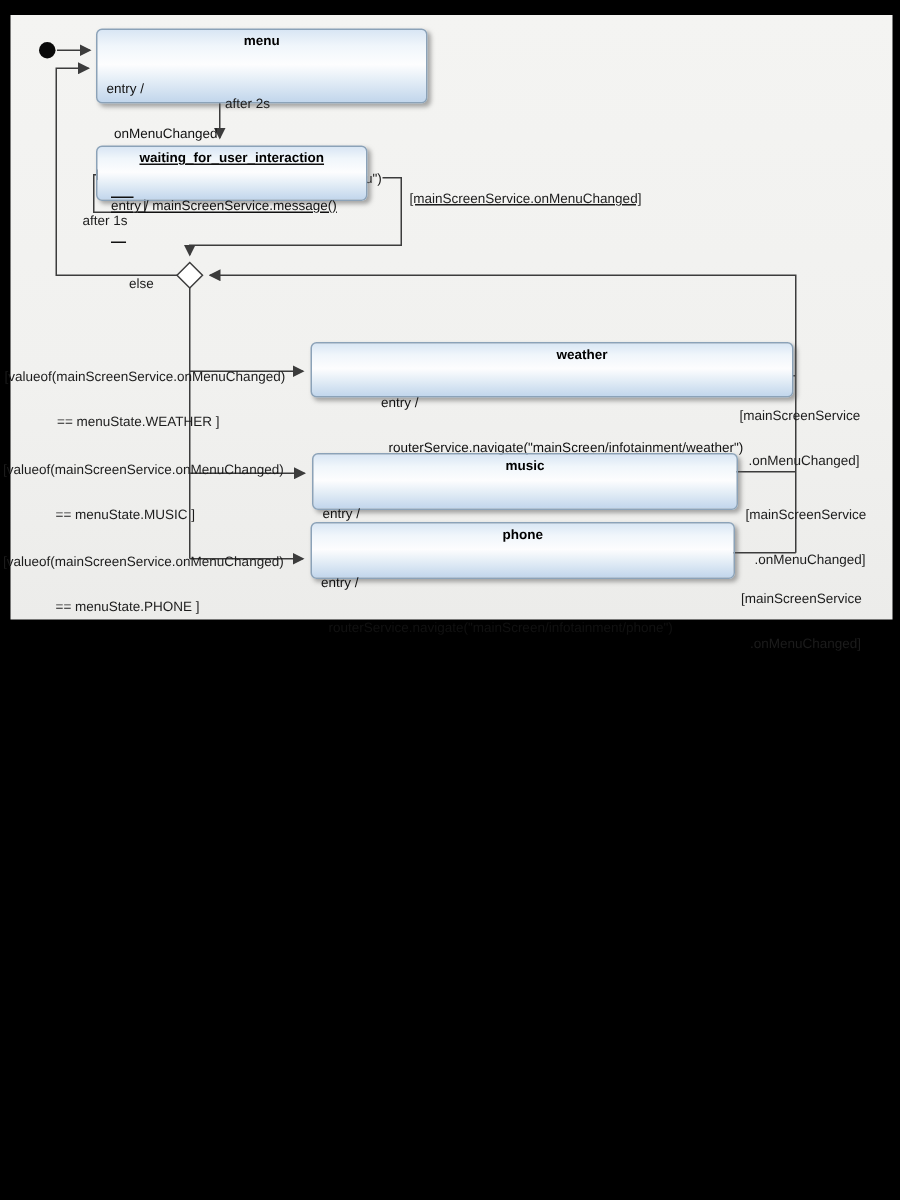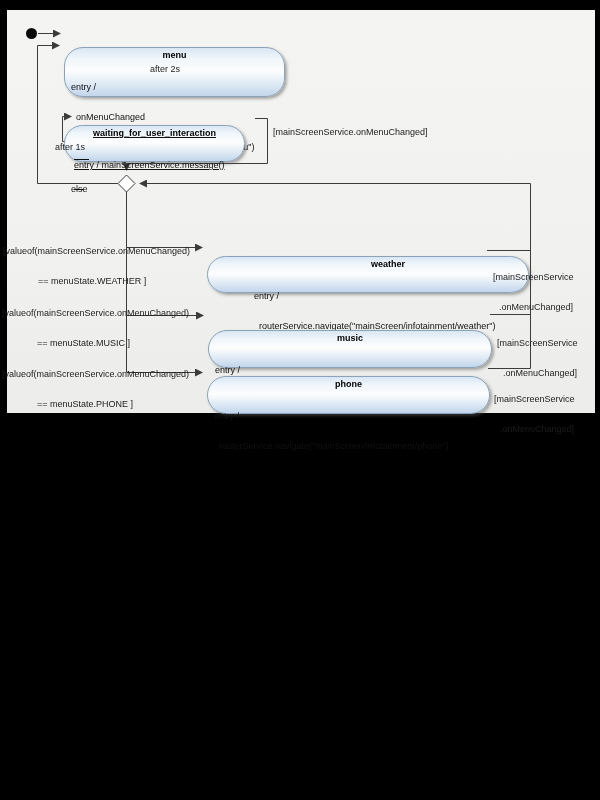--- a/index.html
+++ b/index.html
@@ -1,23 +1,23 @@
 <!DOCTYPE html>
 <html><head>
 <meta charset="utf-8">
 <style>
   html,body{margin:0;padding:0;background:#000;}
   #canvas{position:relative;width:600px;height:800px;background:#000;overflow:hidden;
           font-family:"Liberation Sans",sans-serif;}
   #panel{position:absolute;left:7px;top:10px;width:588px;height:403px;
          background:linear-gradient(180deg,#f4f4f2 0%,#f1f1ef 60%,#ececea 100%);}
   #wires{position:absolute;left:0;top:0;width:600px;height:430px;z-index:2;}
-  .state{position:absolute;z-index:3;border:1px solid #8ba2b8;border-radius:19px;
+  .state{position:absolute;z-index:3;border:1px solid #8ba2b8;border-radius:4px;
          background:linear-gradient(to bottom,#d9e6f4 0%,#f0f6fb 22%,#fdfdfe 48%,#e6eff7 68%,#c2d6ec 100%);
-         box-shadow:2px 2px 3px rgba(90,90,90,.5);color:#111;font-size:9px;margin-top:28px;}
+         box-shadow:2px 2px 3px rgba(90,90,90,.5);color:#111;font-size:9px;}
   .state .title{font-weight:bold;text-align:center;padding-top:2px;font-size:9px;color:#000;}
   .state .body{padding:2px 0 0 6px;white-space:pre;line-height:10px;}
   .lbl{position:absolute;z-index:4;font-size:9px;line-height:10px;color:#1c1c1c;white-space:pre;}
   .lbl .ind1{padding-left:35px;}
   .lbl .ind2{padding-left:6px;}
 </style>
 </head>
 <body>
 
 <div id="canvas">
@@ -81,22 +81,22 @@
   <div class="state" style="left:207px;top:348px;width:281px;height:36px;">
     <div class="title">phone</div>
     <div class="body">
       <div>entry /</div>
       <div>  routerService.navigate("mainScreen/infotainment/phone")</div>
     </div>
   </div>
 
   <div class="lbl" style="left:150px;top:64px;">after 2s</div>
   <div class="lbl" style="left:55px;top:142px;">after 1s</div>
-  <div class="lbl" style="left:273px;top:127px;">[mainScreenService.onMenuChanged]</div>
-  <div class="lbl" style="left:71px;top:184px;">else</div>
+  <div class="lbl" style="left:273px;top:127px;text-decoration:underline;">[mainScreenService.onMenuChanged]</div>
+  <div class="lbl" style="left:86px;top:184px;">else</div>
 
   <div class="lbl" style="left:3px;top:226px;">
     <div>[valueof(mainScreenService.onMenuChanged)</div>
     <div class="ind1">== menuState.WEATHER ]</div>
   </div>
   <div class="lbl" style="left:2px;top:288px;">
     <div>[valueof(mainScreenService.onMenuChanged)</div>
     <div class="ind1">== menuState.MUSIC ]</div>
   </div>
   <div class="lbl" style="left:2px;top:349px;">

